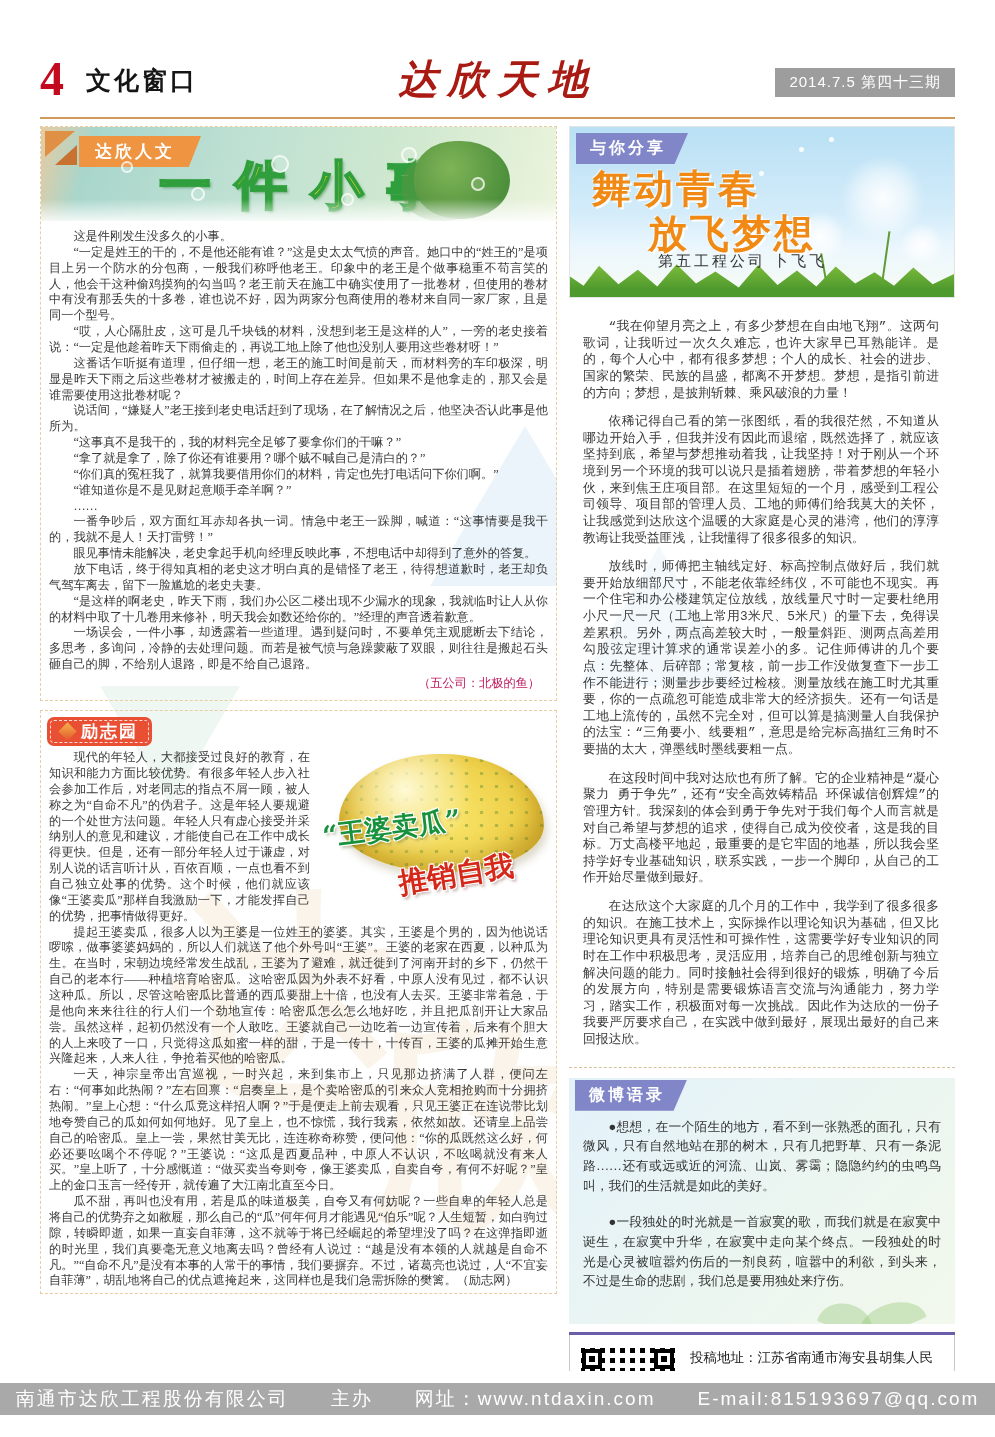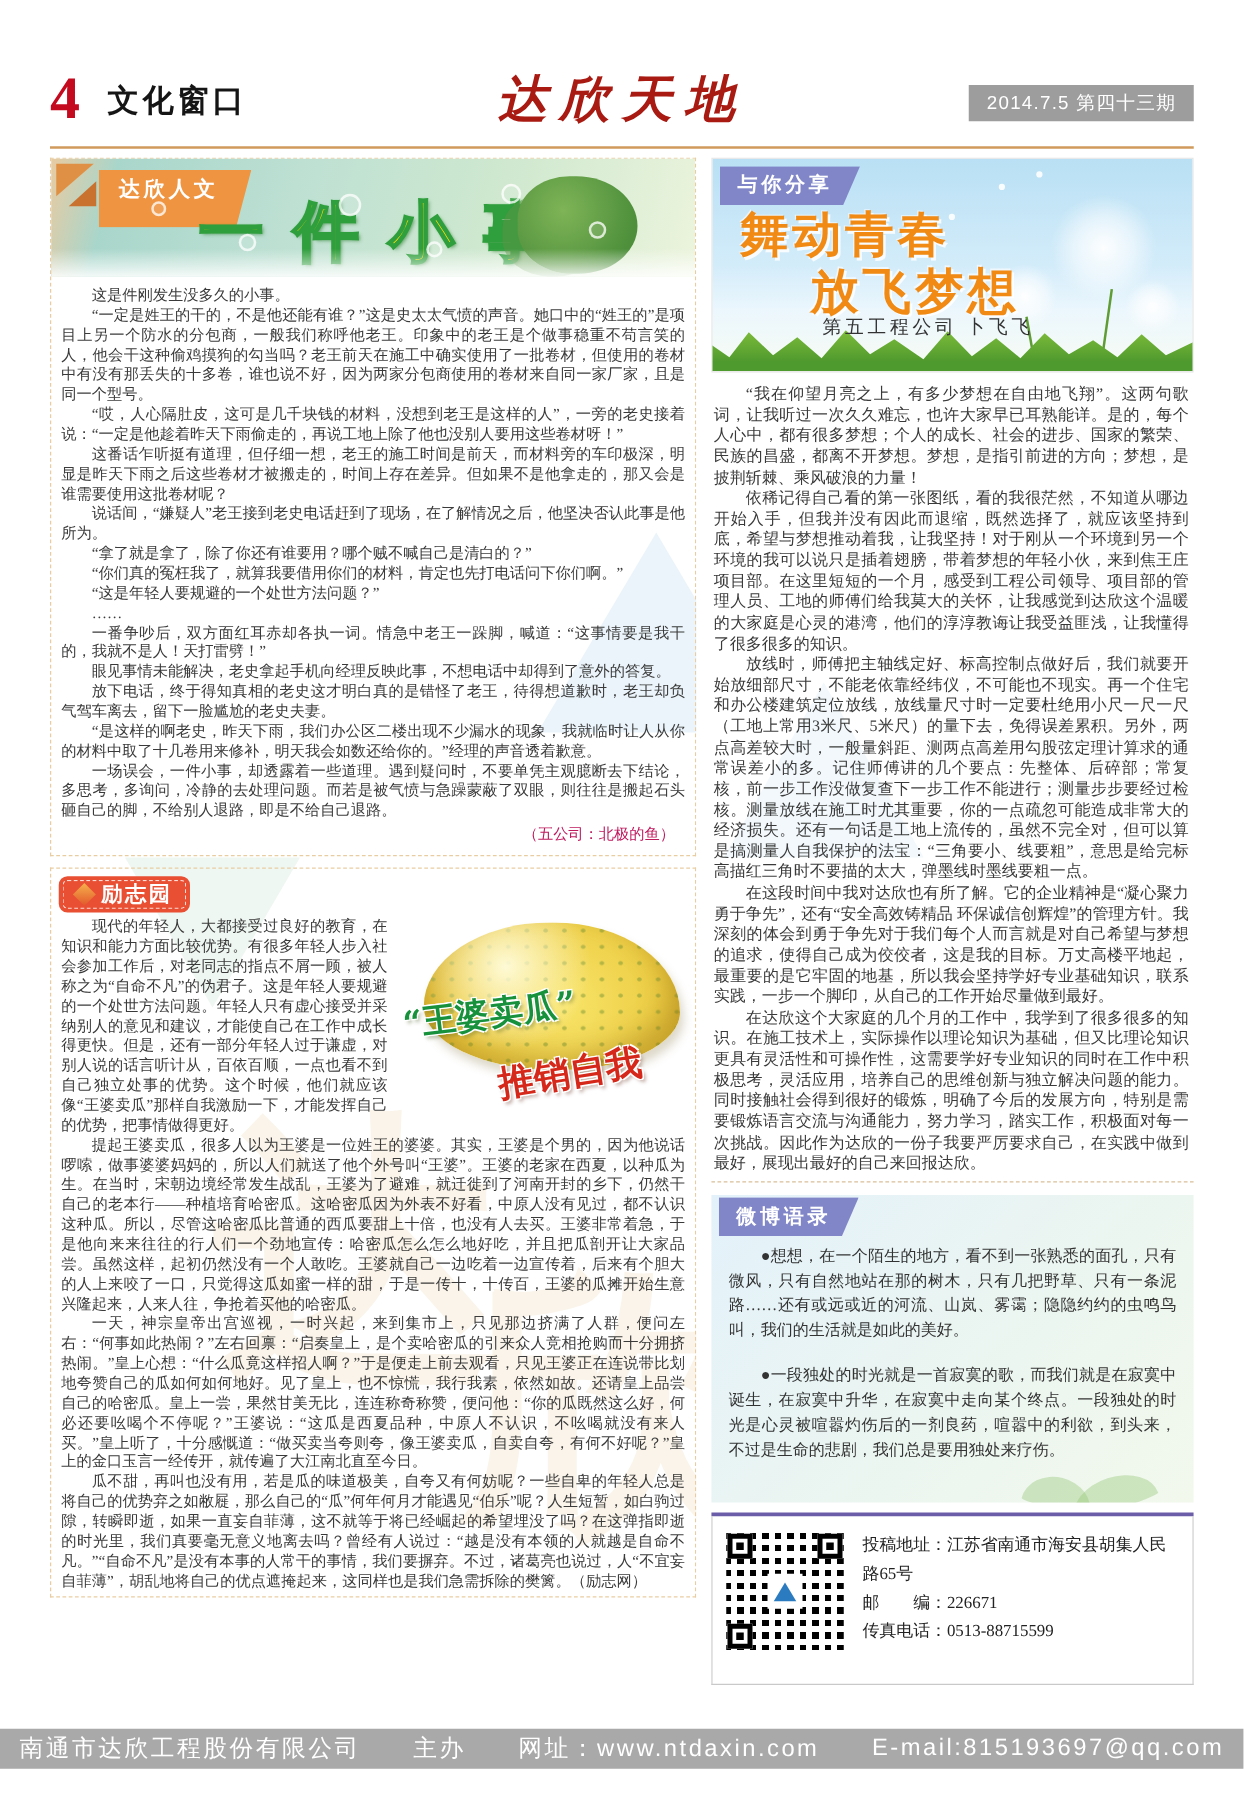--- a/index.html
+++ b/index.html
@@ -28,21 +28,21 @@
   .wm-c1{left:130px;top:760px;} .wm-c2{left:330px;top:880px;}
   
   .art1{position:relative;z-index:1;border:1px dashed #e9cda2;padding-bottom:4px;background:transparent;}
   .banner1{position:relative;height:94px;overflow:hidden;
      background:linear-gradient(105deg,#e8cba2 0%,#a9d6cb 10%,#bfe1d3 40%,#cfe8cf 68%,#ecf4dd 100%);}
   .banner1::after{content:"";position:absolute;left:0;right:0;bottom:0;height:22px;
      background:linear-gradient(180deg,rgba(255,255,255,0),rgba(255,255,255,.85));}
   .fold{position:absolute;left:4px;top:4px;width:0;height:0;border-top:26px solid #e09044;border-right:30px solid transparent;}
   .fold2{position:absolute;left:14px;top:18px;width:0;height:0;border-bottom:20px solid #c9712f;border-left:22px solid transparent;}
   .ribbon-o{position:absolute;left:38px;top:9px;background:#ef9440;color:#fff;font-size:17px;font-weight:bold;
-     letter-spacing:3px;padding:4px 26px 19px 16px;clip-path:polygon(0 0,100% 0,90% 100%,0 100%);}
+     letter-spacing:3px;padding:4px 26px 4px 16px;clip-path:polygon(0 0,100% 0,90% 100%,0 100%);}
   .title1{position:absolute;left:118px;top:24px;margin:0;font-size:52px;font-weight:bold;color:#ffe20a;
      letter-spacing:24px;white-space:nowrap;-webkit-text-stroke:2px #2f9e3c;
      text-shadow:0 0 2px #2f9e3c,2px 2px 3px rgba(40,120,40,.55);font-family:"DejaVu Sans",sans-serif;}
   .tree{position:absolute;right:46px;top:14px;width:96px;height:78px;border-radius:46% 54% 52% 48%;
      background:radial-gradient(circle at 38% 35%,#7fb457,#4d8f3b 75%);box-shadow:-18px 8px 0 -6px rgba(90,150,70,.55);}
   .drop{position:absolute;border-radius:50%;border:2px solid rgba(255,255,255,.75);background:rgba(255,255,255,.12);}
   .d1{left:150px;top:60px;width:10px;height:10px;} .d2{left:230px;top:28px;width:14px;height:14px;}
   .d3{left:300px;top:66px;width:9px;height:9px;}  .d4{left:360px;top:20px;width:12px;height:12px;}
   .d5{left:430px;top:50px;width:10px;height:10px;} .d6{left:80px;top:34px;width:8px;height:8px;}
   .body-serif{font-family:"Liberation Serif","DejaVu Serif",serif;text-align:justify;color:#3a3a3a;}
@@ -88,21 +88,21 @@
      clip-path:polygon(0 100%,0 45%,4% 72%,8% 22%,13% 68%,18% 32%,23% 74%,28% 18%,33% 66%,38% 36%,44% 76%,49% 20%,54% 70%,59% 34%,64% 74%,69% 24%,74% 66%,79% 38%,84% 72%,89% 26%,94% 68%,100% 40%,100% 100%);}
   .dand{position:absolute;border-radius:50%;z-index:1;
      background:radial-gradient(circle,rgba(255,255,255,.95) 0%,rgba(255,255,255,.5) 40%,rgba(255,255,255,.12) 62%,transparent 70%);}
   .dn1{right:28px;top:28px;width:86px;height:86px;} .dn2{right:108px;top:84px;width:52px;height:52px;}
   .dn3{right:10px;top:96px;width:44px;height:44px;}
   .stem{position:absolute;width:2px;background:#5f9c33;z-index:1;}
   .s1{right:68px;top:104px;height:64px;transform:rotate(8deg);} .s2{right:128px;top:126px;height:44px;transform:rotate(-10deg);}
   .seed{position:absolute;width:5px;height:5px;border-radius:50%;background:rgba(255,255,255,.9);z-index:1;}
   .sd1{right:150px;top:20px;} .sd2{right:190px;top:44px;} .sd3{right:120px;top:10px;}
   .r-body{position:relative;z-index:1;padding:9px 4px 0 2px;font-size:12.8px;line-height:1.3;}
-  .r-body p{margin:0;text-indent:2em;}
+  .r-body p{margin:12px;text-indent:2em;font-family:Liberation Mono, monospace;}
   
   .weibo{position:relative;z-index:1;margin-top:10px;}
   .weibo-box{position:relative;margin-top:0;padding:40px 14px 16px;min-height:160px;
      background:linear-gradient(135deg,#e3f1fa 0%,#ecf6f0 60%,#f2f8ec 100%);overflow:hidden;}
   .weibo .ribbon-p{top:2px;}
   .leaf{position:absolute;bottom:-6px;right:30px;width:70px;height:26px;border-radius:50% 50% 50% 50%/90% 90% 10% 10%;
      background:rgba(150,200,120,.4);transform:rotate(-18deg);}
   .leaf2{right:80px;width:56px;transform:rotate(14deg);}
   .weibo-box p{margin:0 0 16px;text-indent:2em;font-size:12.8px;line-height:1.55;color:#333;}
   .purple-line{border-top:3px solid #6c5da9;margin:8px 0 0;}
@@ -157,23 +157,24 @@
           <div class="drop d5"></div>
           <div class="drop d6"></div>
         </div>
         <div class="body1 body-serif">
 
         <p>这是件刚发生没多久的小事。</p>
             <p>“一定是姓王的干的，不是他还能有谁？”这是史太太气愤的声音。她口中的“姓王的”是项目上另一个防水的分包商，一般我们称呼他老王。印象中的老王是个做事稳重不苟言笑的人，他会干这种偷鸡摸狗的勾当吗？老王前天在施工中确实使用了一批卷材，但使用的卷材中有没有那丢失的十多卷，谁也说不好，因为两家分包商使用的卷材来自同一家厂家，且是同一个型号。</p>
             <p>“哎，人心隔肚皮，这可是几千块钱的材料，没想到老王是这样的人”，一旁的老史接着说：“一定是他趁着昨天下雨偷走的，再说工地上除了他也没别人要用这些卷材呀！”</p>
             <p>这番话乍听挺有道理，但仔细一想，老王的施工时间是前天，而材料旁的车印极深，明显是昨天下雨之后这些卷材才被搬走的，时间上存在差异。但如果不是他拿走的，那又会是谁需要使用这批卷材呢？</p>
             <p>说话间，“嫌疑人”老王接到老史电话赶到了现场，在了解情况之后，他坚决否认此事是他所为。</p>
+            <p>“这事真不是我干的，我的材料完全足够了要拿你们的干嘛？”</p>
             <p>“拿了就是拿了，除了你还有谁要用？哪个贼不喊自己是清白的？”</p>
             <p>“你们真的冤枉我了，就算我要借用你们的材料，肯定也先打电话问下你们啊。”</p>
-            <p>“这是年轻人要规避的一个处世方法问题？”</p>
+            <p>“谁知道你是不是见财起意顺手牵羊啊？”</p>
             <p>……</p>
             <p>一番争吵后，双方面红耳赤却各执一词。情急中老王一跺脚，喊道：“这事情要是我干的，我就不是人！天打雷劈！”</p>
             <p>眼见事情未能解决，老史拿起手机向经理反映此事，不想电话中却得到了意外的答复。</p>
             <p>放下电话，终于得知真相的老史这才明白真的是错怪了老王，待得想道歉时，老王却负气驾车离去，留下一脸尴尬的老史夫妻。</p>
             <p>“是这样的啊老史，昨天下雨，我们办公区二楼出现不少漏水的现象，我就临时让人从你的材料中取了十几卷用来修补，明天我会如数还给你的。”经理的声音透着歉意。</p>
             <p>一场误会，一件小事，却透露着一些道理。遇到疑问时，不要单凭主观臆断去下结论，多思考，多询问，冷静的去处理问题。而若是被气愤与急躁蒙蔽了双眼，则往往是搬起石头砸自己的脚，不给别人退路，即是不给自己退路。</p>
           </div>
         <div class="sig body-serif">（五公司：北极的鱼）</div>
       </section>
 

